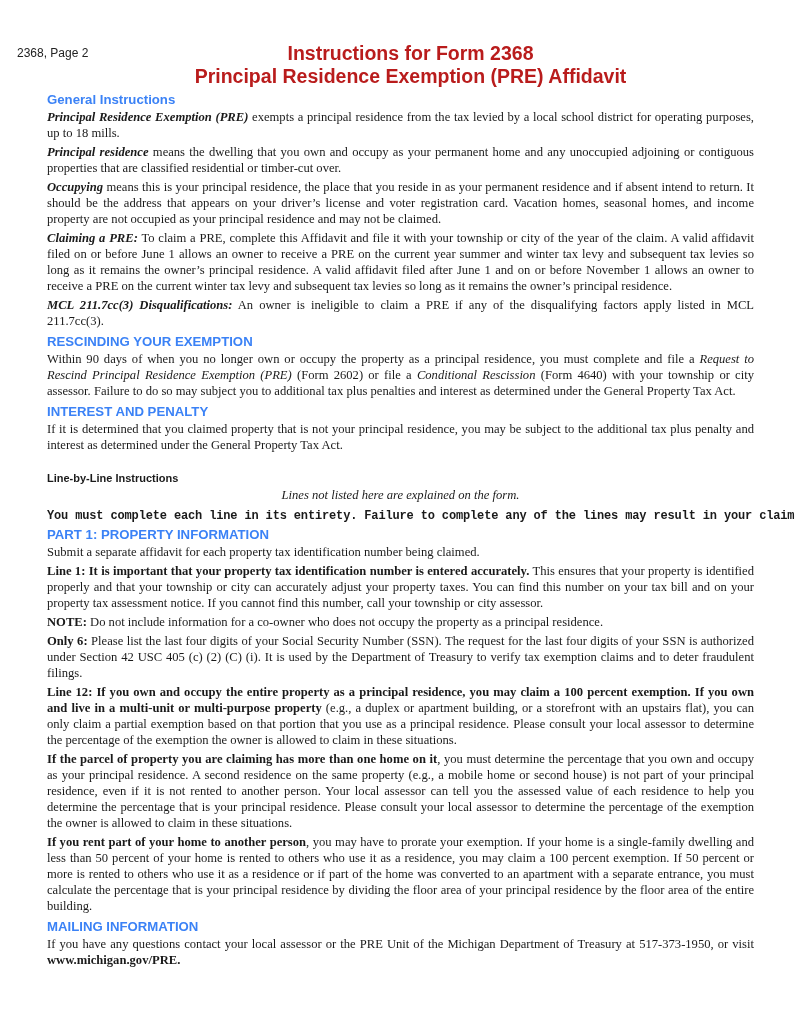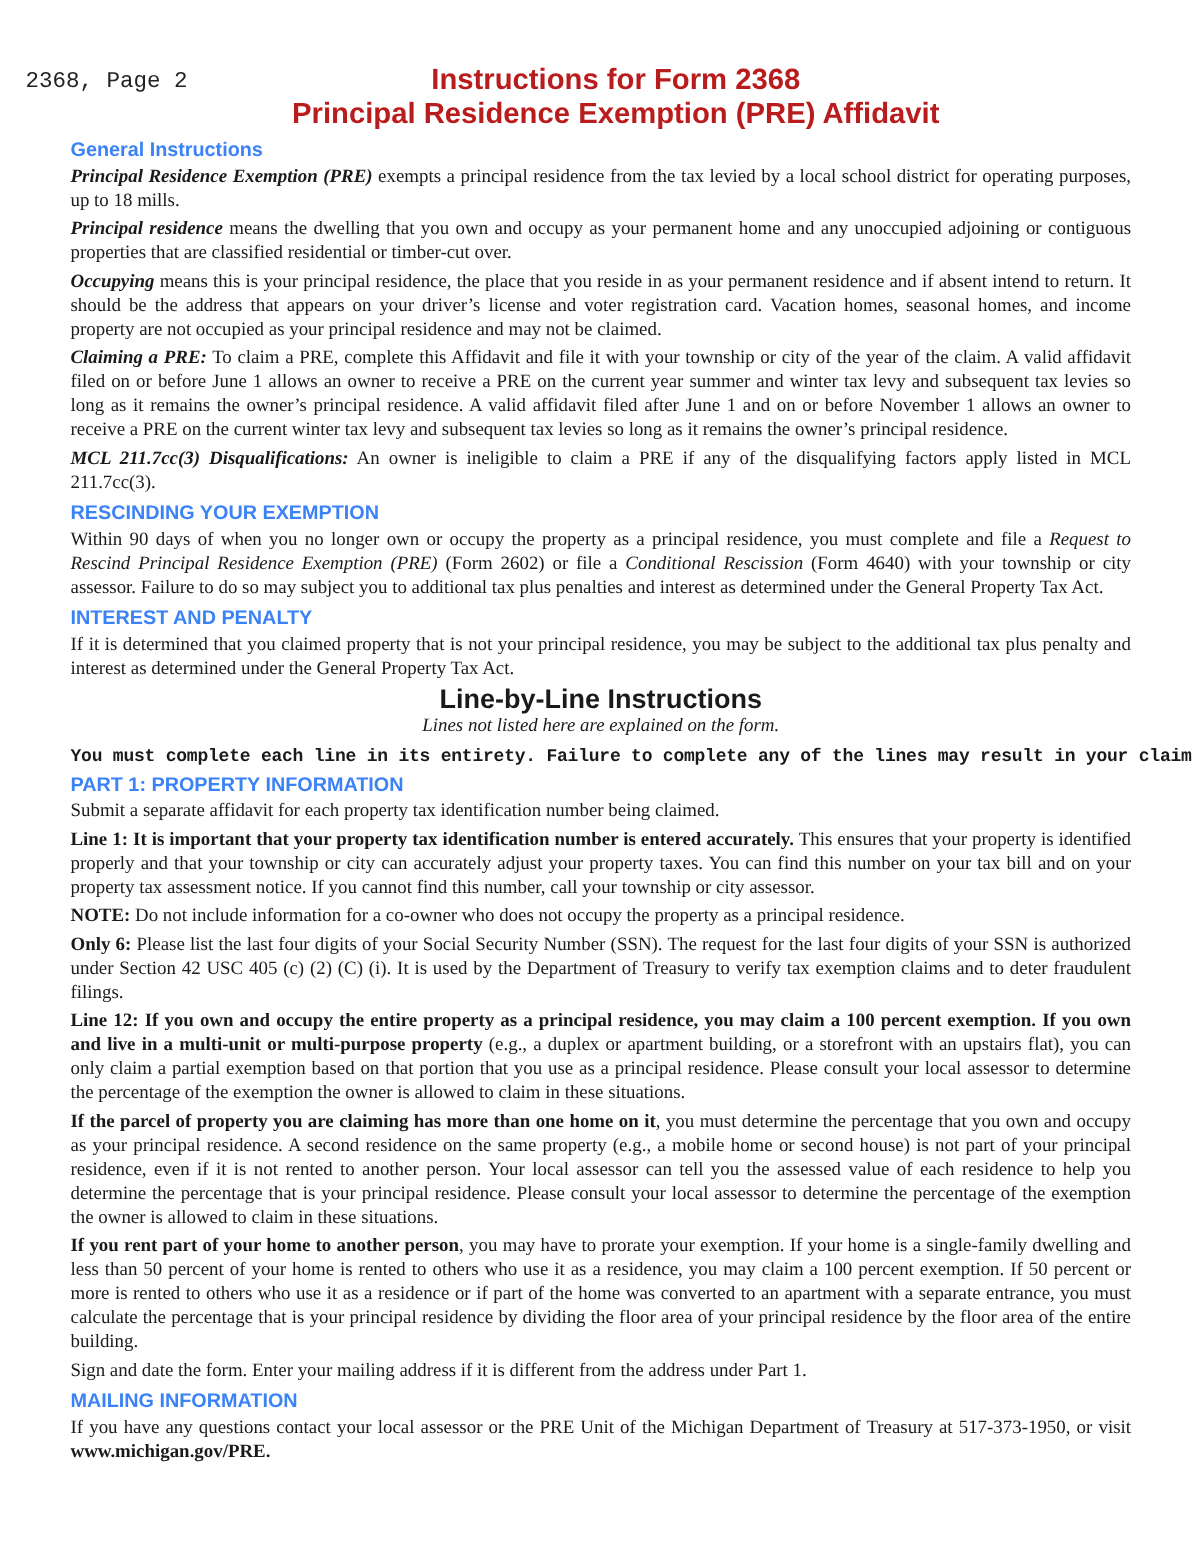--- a/index.html
+++ b/index.html
@@ -4,37 +4,37 @@
   <style>
     html, body { margin: 0; padding: 0; background: #ffffff; }
     body {
       width: 800px; height: 1035px; overflow: hidden; position: relative;
       color: #1a1a1a;
       font-family: "Liberation Serif", serif;
     }
     .page { position: absolute; left: 47px; top: 42px; width: 707px; }
     .page-label {
       position: absolute; left: 17px; top: 46px;
-      font-family: Liberation Mono, monospace; font-size: 15px; color: #222;
+      font-family: Liberation Sans, sans-serif; font-size: 12px; color: #222;
     }
     .title {
       text-align: center; font-family: "Liberation Sans", sans-serif; font-weight: bold;
       font-size: 19.5px; line-height: 23px; color: #b91c1c; margin-left: 20px;
     }
     .h {
       font-family: "Liberation Sans", sans-serif; font-weight: bold; font-size: 13.2px;
       line-height: 17px; margin: 4px 0 1px 0; color: #3b82f6;
     }
     .h.first { margin-top: 3px; }
     p {
       margin: 0 0 3px 0; font-size: 12.6px; line-height: 16px; text-align: justify;
     }
     .center-h {
-      text-align: center; font-family: "Liberation Sans", sans-serif; font-weight: bold;
-      font-size: 18px; line-height: 17px; margin-top: 5px;
+      font-family: "Liberation Sans", sans-serif; font-weight: bold;
+      font-size: 11px; line-height: 17px; margin-top: 17px;
     }
     .center-i { text-align: center; font-style: italic; font-size: 12.6px; line-height: 16px; }
     .warn {
       font-family: Liberation Mono, monospace; font-weight: bold; font-size: 12px;
       line-height: 17px; margin: 5px 0 0 0; letter-spacing: -0.15px; white-space: nowrap;
     }
     b, .b { font-weight: bold; }
     i, .i { font-style: italic; }
   </style>
 </head>
@@ -67,17 +67,16 @@
 
   <div class="h" style="margin-top:1px">PART 1: PROPERTY INFORMATION</div>
   <p>Submit a separate affidavit for each property tax identification number being claimed.</p>
   <p><span class="b">Line 1: It is important that your property tax identification number is entered accurately.</span><span> This ensures that your property is identified properly and that your township or city can accurately adjust your property taxes. You can find this number on your tax bill and on your property tax assessment notice. If you cannot find this number, call your township or city assessor.</span></p>
   <p><span class="b">NOTE:</span><span> Do not include information for a co-owner who does not occupy the property as a principal residence.</span></p>
   <p><span class="b">Only 6:</span><span> Please list the last four digits of your Social Security Number (SSN). The request for the last four digits of your SSN is authorized under Section 42 USC 405 (c) (2) (C) (i). It is used by the Department of Treasury to verify tax exemption claims and to deter fraudulent filings.</span></p>
   <p><span class="b">Line 12: If you own and occupy the entire property as a principal residence, you may claim a 100 percent exemption. If you own and live in a multi-unit or multi-purpose property</span><span> (e.g., a duplex or apartment building, or a storefront with an upstairs flat), you can only claim a partial exemption based on that portion that you use as a principal residence. Please consult your local assessor to determine the percentage of the exemption the owner is allowed to claim in these situations.</span></p>
   <p><span class="b">If the parcel of property you are claiming has more than one home on it</span><span>, you must determine the percentage that you own and occupy as your principal residence. A second residence on the same property (e.g., a mobile home or second house) is not part of your principal residence, even if it is not rented to another person. Your local assessor can tell you the assessed value of each residence to help you determine the percentage that is your principal residence. Please consult your local assessor to determine the percentage of the exemption the owner is allowed to claim in these situations.</span></p>
   <p><span class="b">If you rent part of your home to another person</span><span>, you may have to prorate your exemption. If your home is a single-family dwelling and less than 50 percent of your home is rented to others who use it as a residence, you may claim a 100 percent exemption. If 50 percent or more is rented to others who use it as a residence or if part of the home was converted to an apartment with a separate entrance, you must calculate the percentage that is your principal residence by dividing the floor area of your principal residence by the floor area of the entire building.</span></p>
 
-  <p>Sign and date the form. Enter your mailing address if it is different from the address under Part 1.</p>
 
   <div class="h">MAILING INFORMATION</div>
   <p><span>If you have any questions contact your local assessor or the PRE Unit of the Michigan Department of Treasury at 517-373-1950, or visit </span><span class="b">www.michigan.gov/PRE.</span></p>
 </div>
 
 </body></html>

